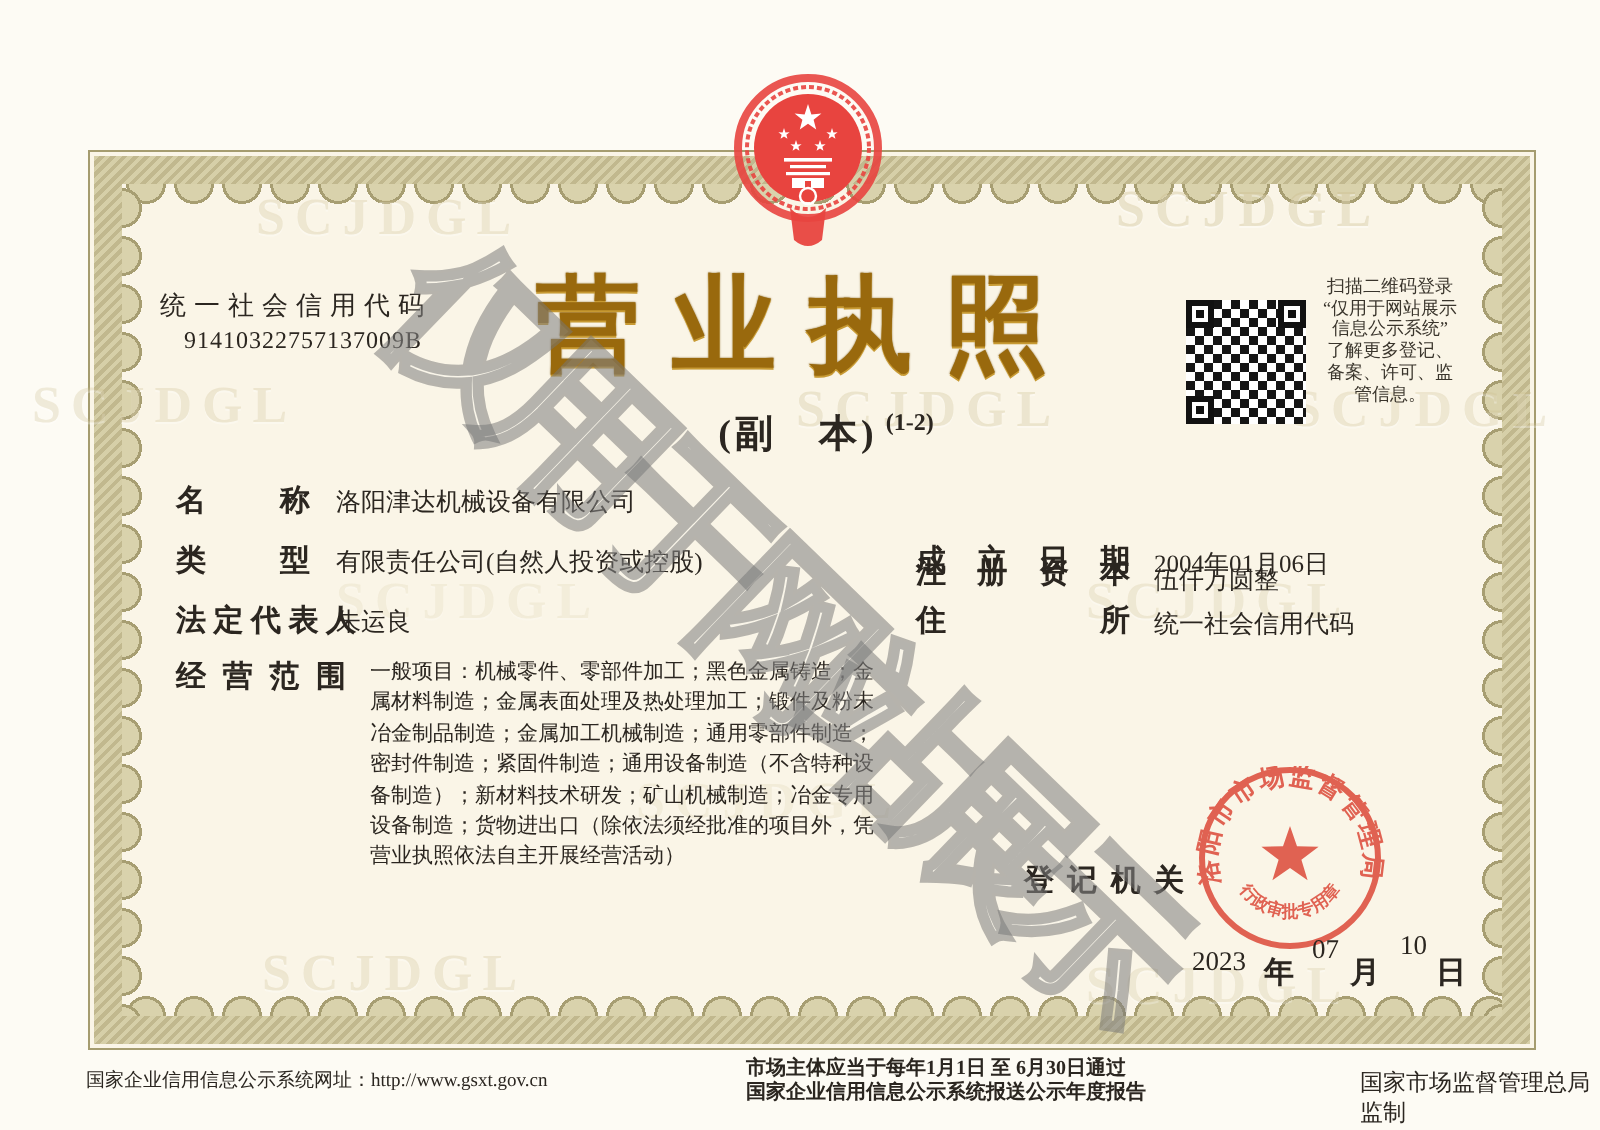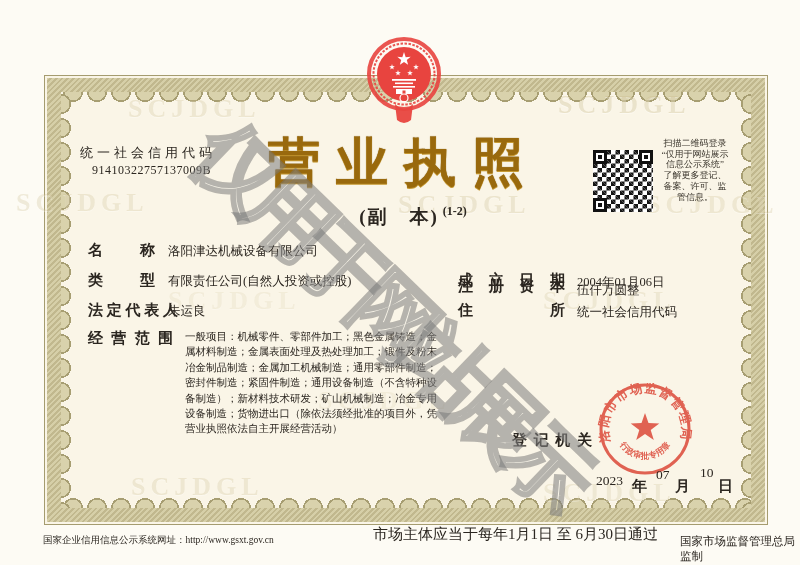--- a/index.html
+++ b/index.html
@@ -68,21 +68,21 @@
   .date-wrap{left:588px;top:460px;width:170px;height:42px;z-index:22;}
   .date-wrap span{position:absolute;}
   .d-num{font-size:13.5px;}
   .d-unit{font-size:15px;font-weight:bold;}
 
   
   .seal{left:596px;top:383px;z-index:20;opacity:.86;}
 
   
   .footer-left{left:43px;top:534px;font-size:9.5px;z-index:10;}
-  .footer-mid{left:373px;top:529px;font-size:15px;line-height:11.5px;z-index:10;}
+  .footer-mid{left:373px;top:529px;font-size:10px;line-height:11.5px;z-index:10;font-weight:bold;}
   .footer-right{left:680px;top:534px;font-size:11.5px;z-index:10;}
 
   
   .diag-mark{left:248px;top:98px;transform:rotate(44deg);transform-origin:0 0;
     font-size:84px;font-weight:bold;letter-spacing:-12px;white-space:nowrap;z-index:30;
     color:rgba(250,250,250,0.12);-webkit-text-stroke:3px rgba(118,118,118,0.52);
     pointer-events:none;}
 
   .emblem{left:365px;top:34px;z-index:6;}
 </style>
@@ -197,16 +197,17 @@
   <span class="d-unit" style="left:44px;top:17px;">年</span>
   <span class="d-num" style="left:68px;top:7px;">07</span>
   <span class="d-unit" style="left:87px;top:17px;">月</span>
   <span class="d-num" style="left:112px;top:5px;">10</span>
   <span class="d-unit" style="left:130px;top:17px;">日</span>
 </div>
 
 <div class="abs footer-left">国家企业信用信息公示系统网址：http://www.gsxt.gov.cn</div>
 <div class="abs footer-mid">
   <div>市场主体应当于每年1月1日 至 6月30日通过</div>
+  <div>国家企业信用信息公示系统报送公示年度报告</div>
 </div>
 <div class="abs footer-right">国家市场监督管理总局监制</div>
 
 <div class="abs diag-mark">仅用于网站展示</div>
 
 </body></html>

